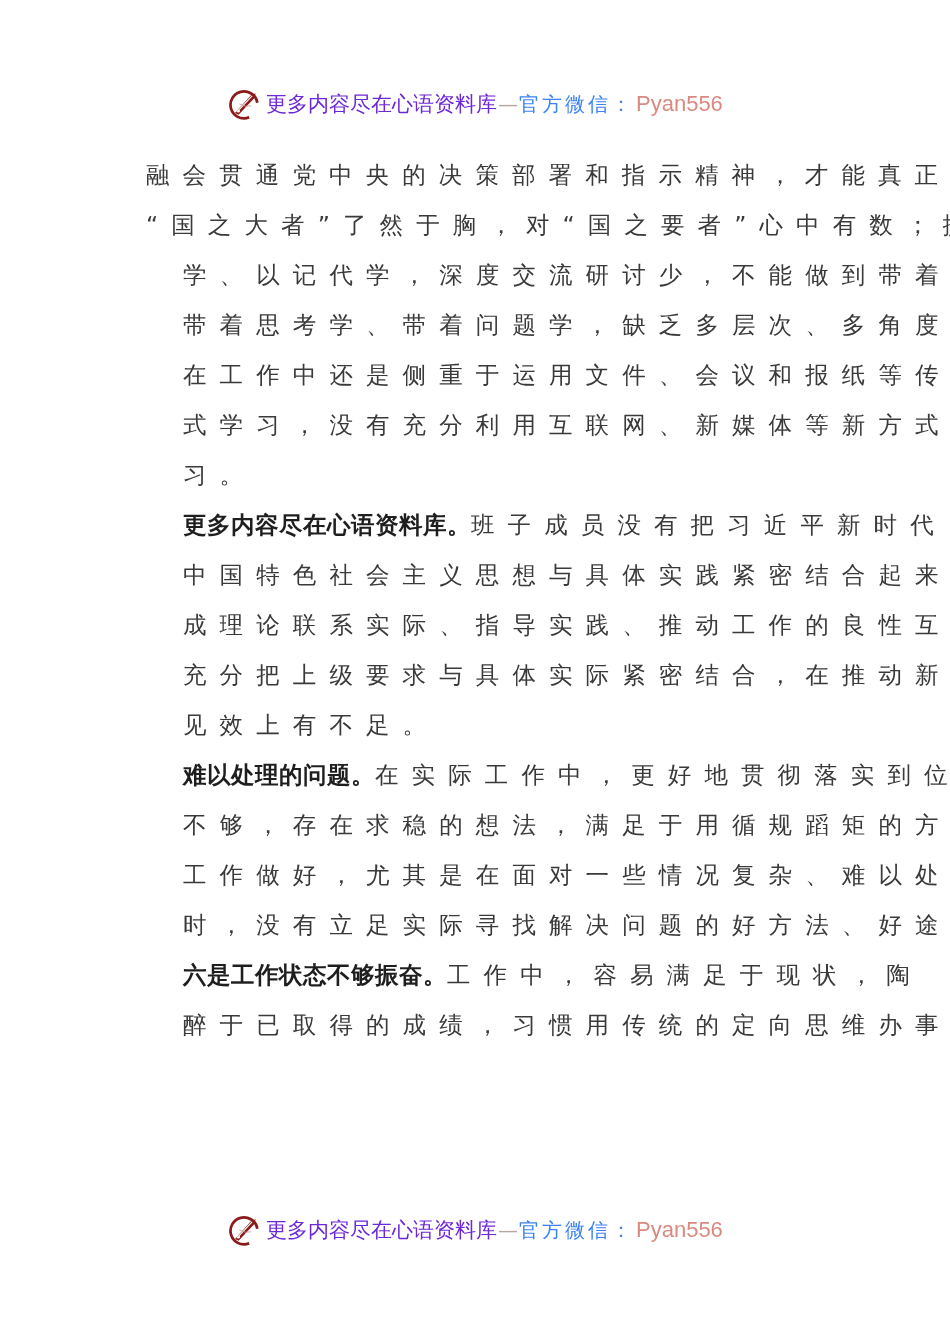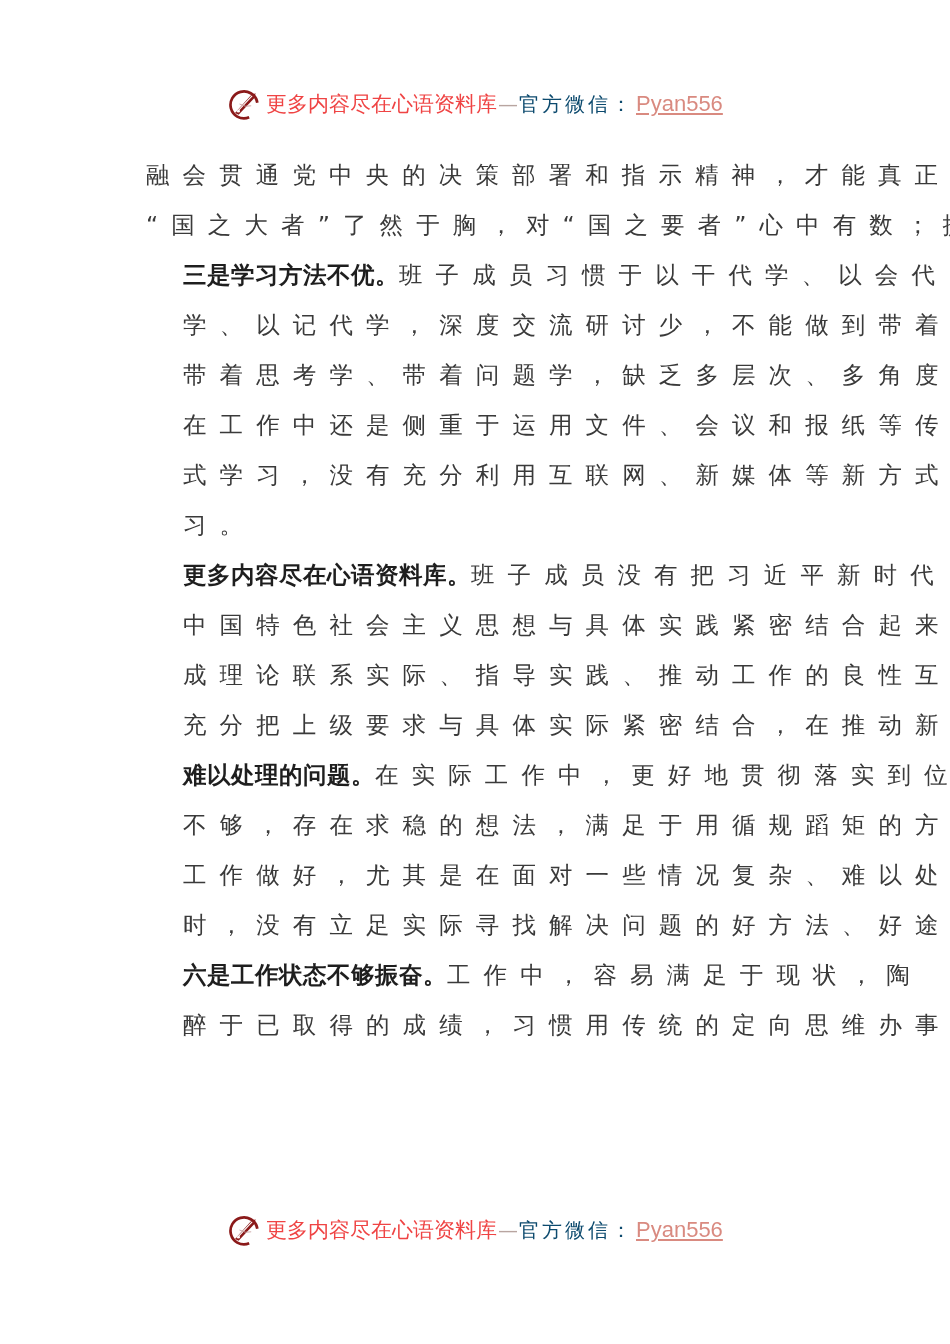--- a/index.html
+++ b/index.html
@@ -25,42 +25,41 @@
   }
   .banner.top { top: 84px; }
   .banner.bottom { top: 1210px; }
   .banner .logo {
     width: 36px;
     height: 36px;
     margin-right: 4px;
     flex: 0 0 auto;
   }
   .banner .red-text {
-    color: #ef4444;
+    color: #6d28d9;
     font-family: "DejaVu Serif", serif;
     font-size: 21px;
     letter-spacing: 0px;
   }
   .banner .dash {
     color: #b8a5a0;
     font-size: 20px;
     margin: 0 1px;
   }
   .banner .gray-text {
-    color: #0c4a6e;
+    color: #3b82f6;
     font-family: "DejaVu Serif", serif;
     font-size: 20px;
     letter-spacing: 3px;
   }
   .banner .id-text {
     color: #d98a80;
     font-family: "Liberation Sans", sans-serif;
     font-size: 22px;
     margin-left: 2px;
-    text-decoration: underline;
   }
 
   .content {
     position: absolute;
     left: 146px;
     top: 150px;
     width: 664px;
   }
   .para {
     margin: 0;
@@ -103,33 +102,33 @@
 </div>
 
 <div class="content">
 
   <p class="para">
     <span class="line">融会贯通党中央的决策部署和指示精神，才能真正做到对</span>
     <span class="line">“国之大者”了然于胸，对“国之要者”心中有数；提高</span>
   </p>
 
   <p class="para indent">
-    <span class="line"><span class="lead">三是学习方法不优。</span><span>班子成员习惯于以干代学、以会代</span></span>
     <span class="line">学、以记代学，深度交流研讨少，不能做到带着任务学、</span>
     <span class="line">带着思考学、带着问题学，缺乏多层次、多角度的学习。</span>
     <span class="line">在工作中还是侧重于运用文件、会议和报纸等传统学习方</span>
     <span class="line">式学习，没有充分利用互联网、新媒体等新方式新手段学</span>
     <span class="line">习。</span>
   </p>
 
   <p class="para indent">
     <span class="line"><span class="lead">更多内容尽在心语资料库。</span><span>班子成员没有把习近平新时代</span></span>
     <span class="line">中国特色社会主义思想与具体实践紧密结合起来，没有形</span>
     <span class="line">成理论联系实际、指导实践、推动工作的良性互动。没有</span>
     <span class="line">充分把上级要求与具体实际紧密结合，在推动新思想落地</span>
+    <span class="line">见效上有不足。</span>
   </p>
 
   <p class="para indent">
     <span class="line"><span class="lead">难以处理的问题。</span><span>在实际工作中，更好地贯彻落实到位</span></span>
     <span class="line">不够，存在求稳的想法，满足于用循规蹈矩的方法把各项</span>
     <span class="line">工作做好，尤其是在面对一些情况复杂、难以处理的问题</span>
     <span class="line">时，没有立足实际寻找解决问题的好方法、好途径。</span>
   </p>
 
   <p class="para indent">

